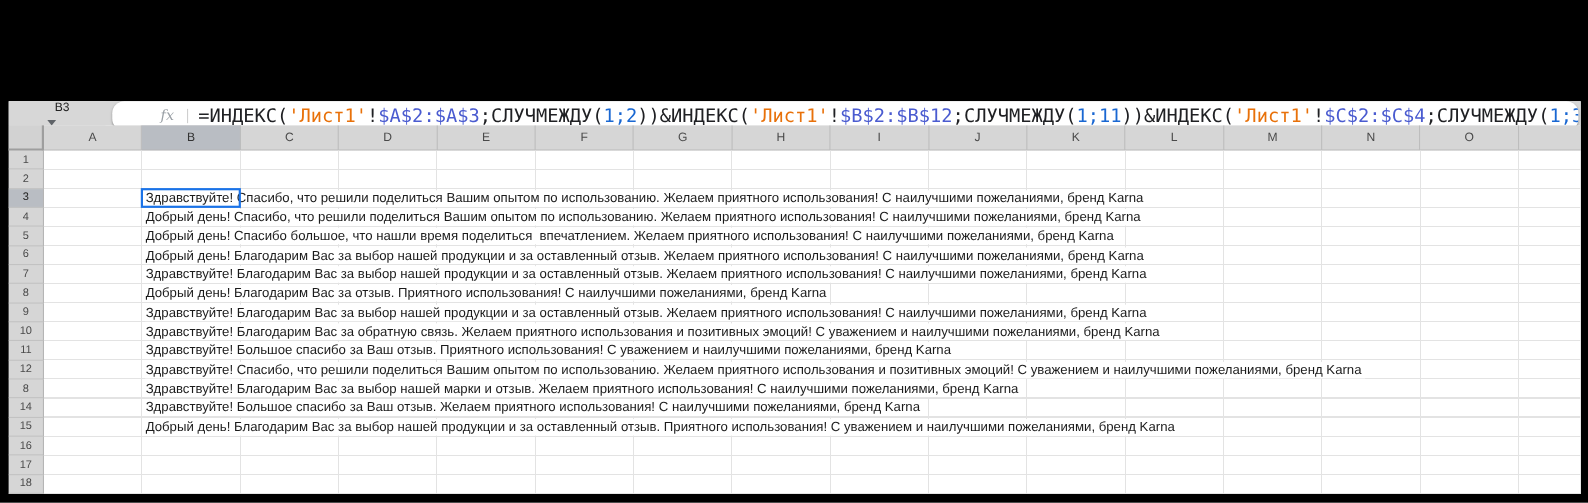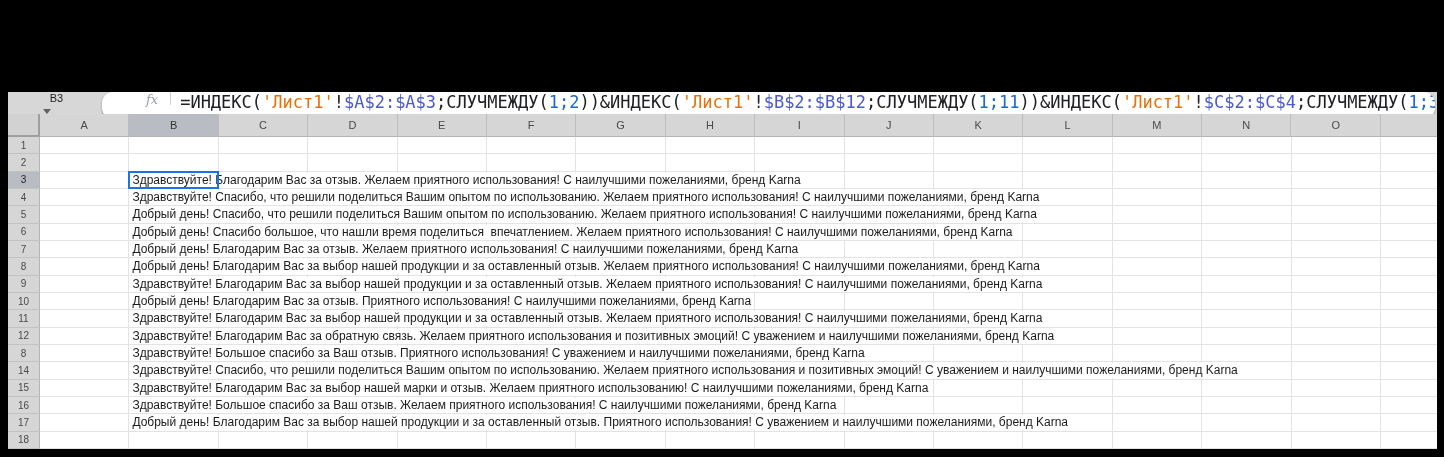--- a/index.html
+++ b/index.html
@@ -8,21 +8,21 @@
     background:#000;font-family:"Liberation Sans",sans-serif;
   }
   #sheet{position:absolute;left:8px;top:92px;width:1429px;height:357px;background:#ffffff;}
 
   
   #fbar{position:absolute;left:0;top:0;width:100%;height:22px;background:#d7d7d7;}
   #namebox{position:absolute;left:0;top:0;width:88px;height:22px;display:flex;align-items:center;background:#d7d7d7;flex-direction:column;}
   #namebox .val{flex:1;padding-left:9px;font-size:11px;color:#222;}
   #caret{width:0;height:0;border-left:4px solid transparent;border-right:4px solid transparent;border-top:5px solid #5f6368;margin-right:10px;}
   #pill{position:absolute;left:94px;right:2px;top:0;height:27px;background:#fff;border-radius:11px;
-        box-shadow:0 1px 2px rgba(0,0,0,0.4);display:flex;align-items:flex-start;padding-left:44px;overflow:hidden;}
+        box-shadow:0 1px 2px rgba(0,0,0,0.4);display:flex;align-items:center;padding-left:44px;overflow:hidden;}
   #fx{font-family:"DejaVu Serif",serif;font-style:italic;font-size:13px;color:#9aa0a6;}
   #fdiv{width:1px;height:13px;background:#cfcfcf;margin:0 9px 0 12px;flex:none;}
   #formula{font-family:"DejaVu Sans Mono",monospace;font-size:17px;white-space:pre;overflow:hidden;flex:1;}
 
   
   #chead{position:absolute;left:0;top:22px;right:0;height:23px;display:flex;background:#d6d6d6;}
   #corner{width:32px;flex:none;box-sizing:border-box;background:#d2d2d2;border-right:2px solid #9e9e9e;border-bottom:2px solid #9e9e9e;}
   .colh{width:89.4px;flex:none;box-sizing:border-box;border-right:1px solid #bdbdbd;border-bottom:1px solid #b5b5b5;
         display:flex;align-items:center;justify-content:center;font-size:11px;color:#4a4a4a;}
   .colh.sel{background:#b9bdc3;color:#333;}
@@ -100,33 +100,27 @@
       <div class="rowh">16</div>
       <div class="rowh">17</div>
       <div class="rowh">18</div>
     </div>
 
   <div id="cells">
     <div id="selbox" style="left: 88.4px; top: 33.66px; width: 90.4px; height: 18.33px; border-color: rgb(26, 115, 232);"></div>
   <div class="line"></div>
       <div class="line"></div>
       <div class="line">
-        <span class="celltext">Здравствуйте! Благодарим Вас за отзыв. Желаем приятного использования! С наилучшими пожеланиями, бренд Karna</span>
-      </div>
-      <div class="line">
         <span class="celltext">Здравствуйте! Спасибо, что решили поделиться Вашим опытом по использованию. Желаем приятного использования! С наилучшими пожеланиями, бренд Karna</span>
       </div>
       <div class="line">
         <span class="celltext">Добрый день! Спасибо, что решили поделиться Вашим опытом по использованию. Желаем приятного использования! С наилучшими пожеланиями, бренд Karna</span>
       </div>
       <div class="line">
         <span class="celltext">Добрый день! Спасибо большое, что нашли время поделиться  впечатлением. Желаем приятного использования! С наилучшими пожеланиями, бренд Karna</span>
-      </div>
-      <div class="line">
-        <span class="celltext">Добрый день! Благодарим Вас за отзыв. Желаем приятного использования! С наилучшими пожеланиями, бренд Karna</span>
       </div>
       <div class="line">
         <span class="celltext">Добрый день! Благодарим Вас за выбор нашей продукции и за оставленный отзыв. Желаем приятного использования! С наилучшими пожеланиями, бренд Karna</span>
       </div>
       <div class="line">
         <span class="celltext">Здравствуйте! Благодарим Вас за выбор нашей продукции и за оставленный отзыв. Желаем приятного использования! С наилучшими пожеланиями, бренд Karna</span>
       </div>
       <div class="line">
         <span class="celltext">Добрый день! Благодарим Вас за отзыв. Приятного использования! С наилучшими пожеланиями, бренд Karna</span>
       </div>
@@ -136,21 +130,21 @@
       <div class="line">
         <span class="celltext">Здравствуйте! Благодарим Вас за обратную связь. Желаем приятного использования и позитивных эмоций! С уважением и наилучшими пожеланиями, бренд Karna</span>
       </div>
       <div class="line">
         <span class="celltext">Здравствуйте! Большое спасибо за Ваш отзыв. Приятного использования! С уважением и наилучшими пожеланиями, бренд Karna</span>
       </div>
       <div class="line">
         <span class="celltext">Здравствуйте! Спасибо, что решили поделиться Вашим опытом по использованию. Желаем приятного использования и позитивных эмоций! С уважением и наилучшими пожеланиями, бренд Karna</span>
       </div>
       <div class="line">
-        <span class="celltext">Здравствуйте! Благодарим Вас за выбор нашей марки и отзыв. Желаем приятного использованию! С наилучшими пожеланиями, бренд Karna</span>
+        <span class="celltext">Здравствуйте! Благодарим Вас за выбор нашей марки и отзыв. Желаем приятного использования! С наилучшими пожеланиями, бренд Karna</span>
       </div>
       <div class="line">
         <span class="celltext">Здравствуйте! Большое спасибо за Ваш отзыв. Желаем приятного использования! С наилучшими пожеланиями, бренд Karna</span>
       </div>
       <div class="line">
         <span class="celltext">Добрый день! Благодарим Вас за выбор нашей продукции и за оставленный отзыв. Приятного использования! С уважением и наилучшими пожеланиями, бренд Karna</span>
       </div>
       <div class="line"></div>
     </div>
 

